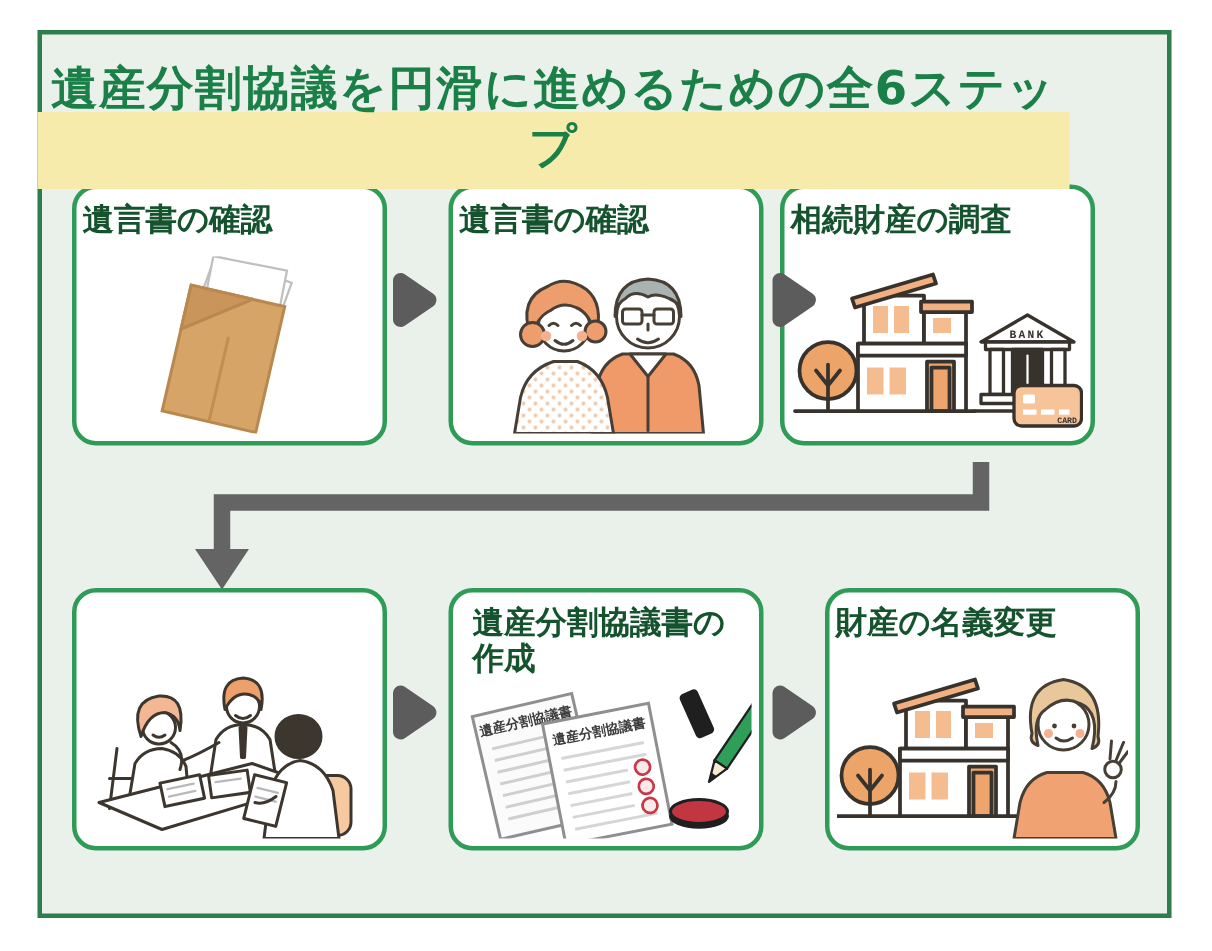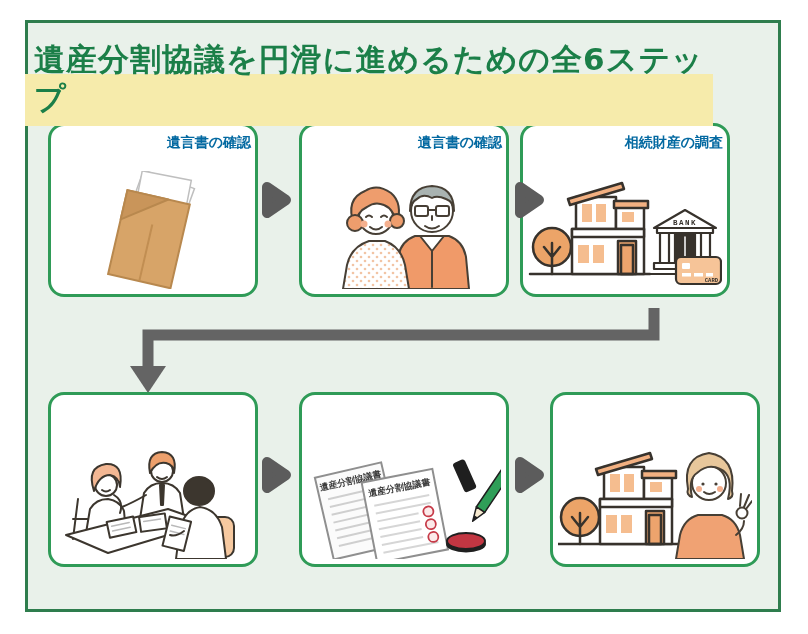--- a/index.html
+++ b/index.html
@@ -6,40 +6,40 @@
   body{
     width:808px;height:634px;background:#ffffff;position:relative;
     font-family:"DejaVu Sans","Liberation Sans",sans-serif;
     overflow:hidden;
   }
   .frame{
     position:absolute;left:25px;top:20px;width:756px;height:592px;
     box-sizing:border-box;background:#e9f1ea;border:3px solid #2e7d4d;
   }
   .title-wrap{
-    position:absolute;left:25px;top:40px;width:688px;text-align:left;z-index:3;
+    position:absolute;left:25px;top:40px;width:688px;text-align:center;z-index:3;
   }
   .title-text{
     display:inline-block;font-size:31px;font-weight:bold;color:#1b7f48;
     letter-spacing:1px;line-height:1.25;padding:0 9px 8px 9px;
     background:linear-gradient(to bottom, rgba(246,235,171,0) 40%, #f6ebab 40%);
   }
   .card{
     position:absolute;width:210px;background:#ffffff;
     border:3px solid #2f9b57;border-radius:16px;box-sizing:border-box;z-index:2;
   }
   .c1{left:48px;top:123px;height:174px}
   .c2{left:299px;top:123px;height:174px}
   .c3{left:520px;top:123px;height:174px}
   .c4{left:48px;top:392px;height:175px}
   .c5{left:299px;top:392px;height:175px}
   .c6{left:550px;top:392px;height:175px}
   .card-title{
-    margin:8px 4px 0 4px;text-align:right;font-weight:bold;font-size:14px;
-    color:#0369a1;line-height:1.15;
+    margin:8px 4px 0 4px;text-align:left;font-weight:bold;font-size:21px;
+    color:#14532d;line-height:1.15;
   }
   .c5 .card-title{max-width:178px;margin-left:auto;margin-right:auto;}
   .card-art{
     position:absolute;left:50%;transform:translateX(-50%);bottom:5px;line-height:0;font-family:Liberation Mono, monospace;
   }
   .arrow{position:absolute;width:36px;height:44px;z-index:2;line-height:0;}
   .a1{left:258px;top:178px}
   .a2{left:511px;top:178px}
   .a3{left:258px;top:453px}
   .a4{left:511px;top:453px}
@@ -198,20 +198,21 @@
           <line x1="114" y1="88" x2="128" y2="88" stroke="#b9b9b9" stroke-width="1.5"></line>
           <line x1="114" y1="94" x2="128" y2="94" stroke="#b9b9b9" stroke-width="1.5"></line>
         </g>
         <path d="M128 92 Q120 98 114 96" fill="none"></path>
       </g>
     </svg>
   </div>
 </div>
 
 <div class="card c5">
+  <div class="card-title">遺産分割協議書の作成</div>
   <div class="card-art">
     <svg width="194" height="100" viewBox="0 0 194 100">
       <g transform="rotate(-13 50 50)">
         <rect x="16" y="10" width="68" height="84" fill="#fbfbfb" stroke="#8f8f8f" stroke-width="2"></rect>
         <text x="50" y="24" font-size="9" font-weight="bold" text-anchor="middle" fill="#3c3c3c">遺産分割協議書</text>
         <g stroke="#cfcfcf" stroke-width="2">
           <line x1="24" y1="34" x2="76" y2="34"></line>
             <line x1="24" y1="42" x2="76" y2="42"></line>
           <line x1="24" y1="50" x2="76" y2="50"></line>
             <line x1="24" y1="58" x2="76" y2="58"></line>
@@ -246,20 +247,21 @@
       <g transform="rotate(34 178 44)">
         <rect x="173" y="0" width="10" height="52" fill="#2f9e58" stroke="#1f1f1f" stroke-width="1.5"></rect>
         <polygon points="173,52 183,52 178,66" fill="#f7ead0" stroke="#1f1f1f" stroke-width="1.5" stroke-linejoin="round"></polygon>
         <polygon points="176,60 180,60 178,66" fill="#1f1f1f"></polygon>
       </g>
     </svg>
   </div>
 </div>
 
 <div class="card c6">
+  <div class="card-title">財産の名義変更</div>
   <div class="card-art">
     <svg width="194" height="120" viewBox="0 0 194 120">
       <use href="#ill-house" x="0" y="8"></use>
       <g stroke="#473f35" stroke-width="2" stroke-linejoin="round" stroke-linecap="round">
         <path d="M118 120 L122 96 Q126 80 140 76 L164 76 Q178 80 182 96 L186 120 Z" fill="#f0a273"></path>
         <circle cx="151" cy="44" r="17" fill="#ffffff"></circle>
         <path d="M130 50 Q124 18 151 14 Q178 18 174 52 Q176 58 170 60 Q176 36 162 30 Q150 24 139 34 Q130 40 134 58 Q128 56 130 50 Z" fill="#e8c79b"></path>
         <circle cx="145" cy="45" r="1.6" fill="#473f35" stroke="none"></circle>
         <circle cx="158" cy="45" r="1.6" fill="#473f35" stroke="none"></circle>
         <path d="M146 53 Q151 57 157 53" fill="none"></path>

